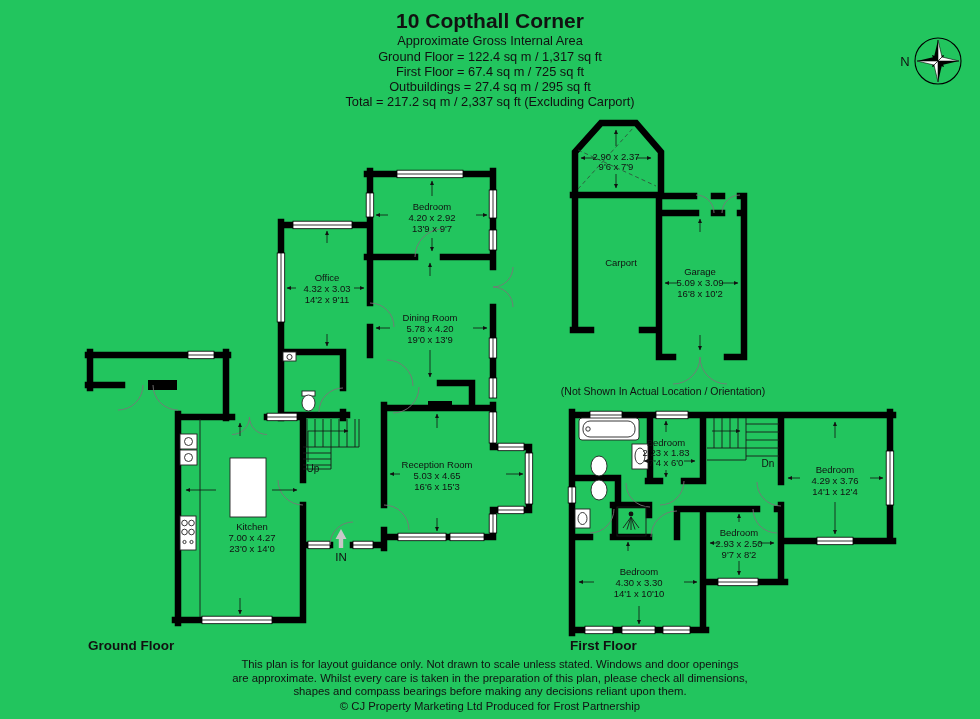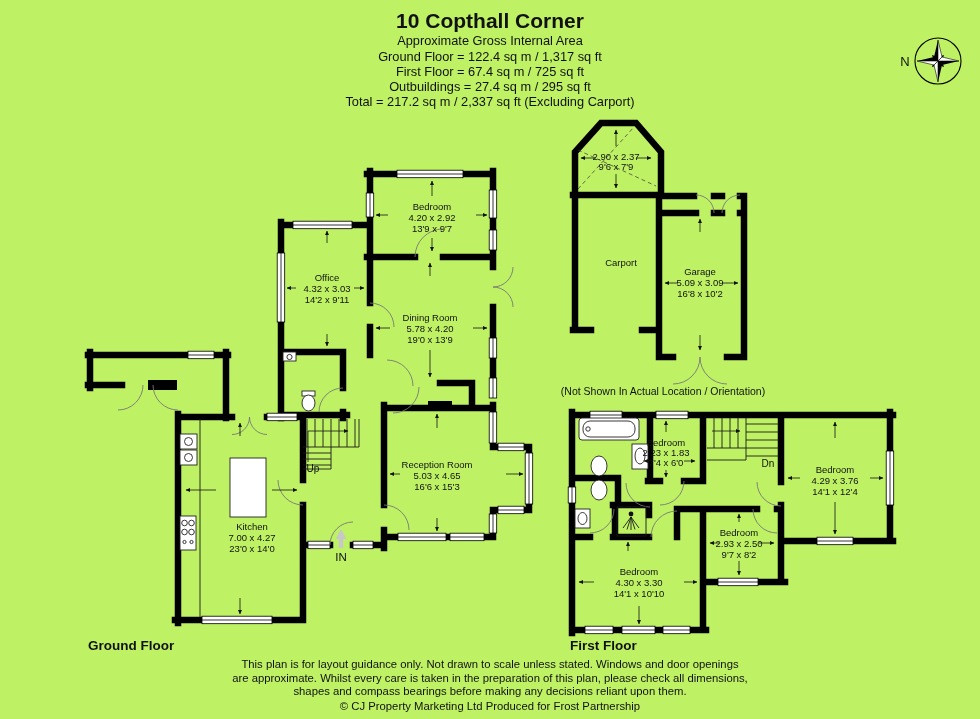--- a/index.html
+++ b/index.html
@@ -1,16 +1,16 @@
 <!DOCTYPE html>
 <html><head>
 <meta charset="utf-8">
 <style>
   html,body{margin:0;padding:0;background:#fff;}
-  #page{position:relative;width:980px;height:719px;background:#bef264;overflow:hidden;
+  #page{position:relative;width:980px;height:719px;background:#22c55e;overflow:hidden;
         font-family:"Liberation Sans",sans-serif;}
   svg{position:absolute;left:0;top:0;}
   
   .w{stroke:#000;stroke-width:6.5;fill:none;stroke-linecap:square;}
   .thin{stroke:#1a1a1a;stroke-width:.9;fill:none;}
   .door{stroke:#777;stroke-width:.9;fill:none;}
   .dim{stroke:#111;stroke-width:.8;fill:none;}
   .winr{fill:#fff;stroke:#000;stroke-width:.8;}
   .winl{stroke:#000;stroke-width:.8;}
   .fix{fill:#fff;stroke:#222;stroke-width:.9;}

